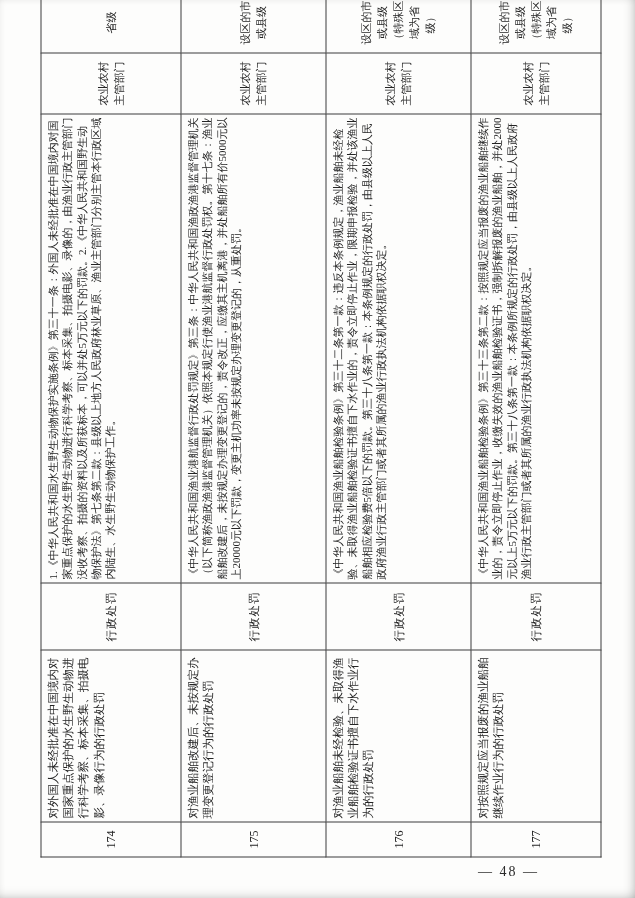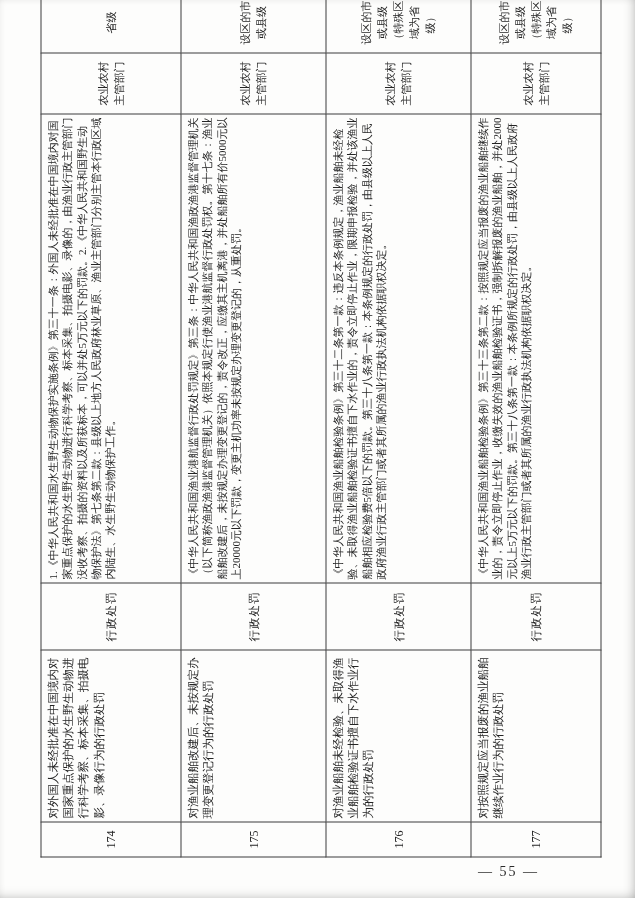--- a/index.html
+++ b/index.html
@@ -102,15 +102,15 @@
           <td class="c-name">对按照规定应当报废的渔业船舶继续作业行为的行政处罚</td>
           <td class="c-type">行政处罚</td>
           <td class="c-basis">《中华人民共和国渔业船舶检验条例》第三十三条第二款：按照规定应当报废的渔业船舶继续作业的，责令立即停止作业，收缴失效的渔业船舶检验证书，强制拆解报废的渔业船舶，并处2000元以上5万元以下的罚款。第三十八条第一款：本条例所规定的行政处罚，由县级以上人民政府渔业行政主管部门或者其所属的渔业行政执法机构依据职权决定。</td>
           <td class="c-agency">农业农村主管部门</td>
           <td class="c-level">设区的市或县级（特殊区域为省级）</td>
         </tr>
       </tbody>
     </table>
   </div>
 
-  <div class="page-number">— 55 —</div>
+  <div class="page-number">— 48 —</div>
 
 </div>
 
 </body></html>

